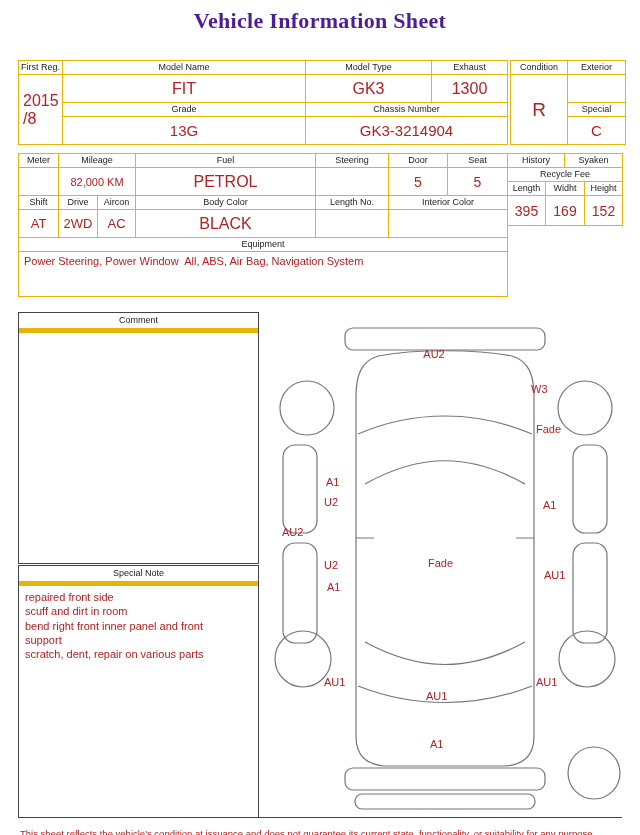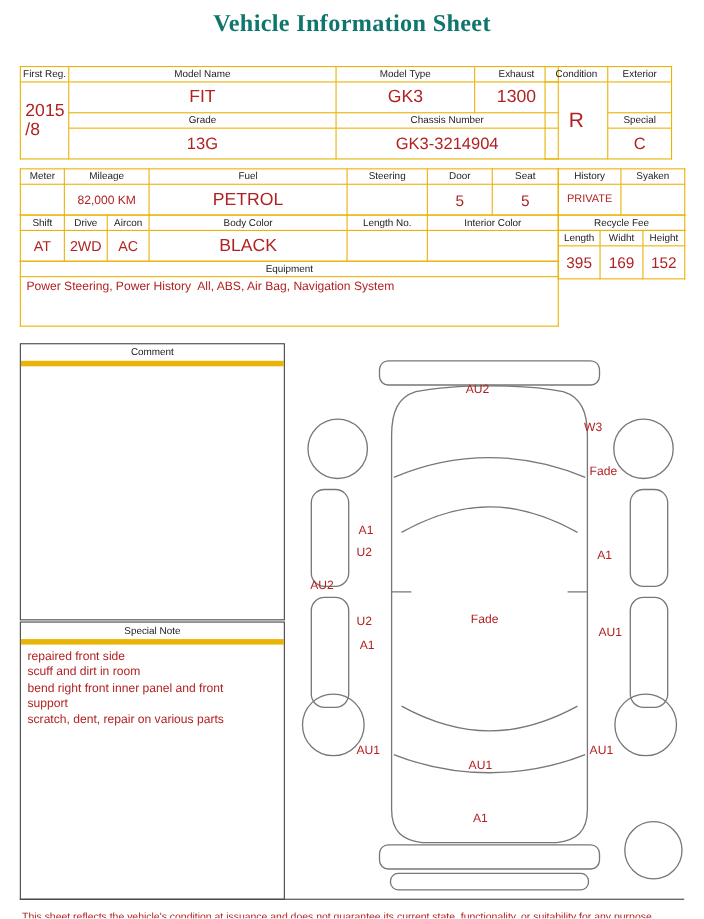--- a/index.html
+++ b/index.html
@@ -1,30 +1,30 @@
 <!DOCTYPE html>
 <html><head>
 <meta charset="utf-8">
 <style>
   html,body{margin:0;padding:0;background:#fff;}
   .page{position:relative;width:640px;height:835px;background:#fff;
         font-family:"Liberation Sans",sans-serif;color:#222;overflow:hidden;}
   .title{position:absolute;top:8px;left:0;width:100%;text-align:center;
-         font-family:"Liberation Serif",serif;font-size:22px;font-weight:600;color:#0f766e;letter-spacing:.3px;}
+         font-family:"Liberation Serif",serif;font-size:22px;font-weight:600;color:#4c1d95;letter-spacing:.3px;}
   table{border-collapse:collapse;table-layout:fixed;}
   td{border:1px solid #eab308;padding:0;vertical-align:middle;text-align:center;overflow:hidden;}
   .lbl{font-size:9px;color:#222;height:13px;line-height:11px;}
   .red{color:#b22222;}
   .v16{font-size:16px;} .v15{font-size:15px;} .v14{font-size:14px;}
   .v13{font-size:13px;} .v11{font-size:11px;} .v10{font-size:10px;} .v19{font-size:19px;}
   .h28{height:28px;margin-left:36px;} .h30{height:30px;} .h43{height:43px;} .h45{height:45px;}
   .firstreg{text-align:left;padding-left:4px;white-space:pre-line;line-height:1.12;}
   .equip{text-align:left;vertical-align:top;padding:3px 5px;font-size:11px;white-space:pre-wrap;}
   .t1L{position:absolute;left:18px;top:60px;}
-  .t1R{position:absolute;left:495px;top:60px;}
+  .t1R{position:absolute;left:510px;top:60px;}
   .t2L{position:absolute;left:18px;top:153px;}
   .t2R{position:absolute;left:507px;top:153px;}
   .stack table + table{margin-top:-1px;}
   .commentBox{position:absolute;left:18px;top:312px;width:241px;height:252px;border:1px solid #444;box-sizing:border-box;}
   .specialBox{position:absolute;left:18px;top:565px;width:241px;height:253px;border:1px solid #444;box-sizing:border-box;}
   .boxHead{height:15px;border-bottom:5px solid #eab308;font-size:9px;text-align:center;line-height:15px;color:#222;}
   .noteText{padding:4px 6px;font-size:11px;color:#b22222;white-space:pre-line;line-height:1.3;text-align:left;}
   .diagram{position:absolute;left:262px;top:312px;width:360px;height:506px;}
   .diagram svg{position:absolute;left:0;top:0;}
   .dlab{position:absolute;font-size:11px;color:#b22222;white-space:nowrap;}
@@ -152,40 +152,36 @@
       </table>
     <table>
       <colgroup>
           <col style="width:489px">
         </colgroup>
       <tbody>
           <tr>
         <td class="lbl">Equipment</td>
       </tr>
       <tr class="h45">
-        <td class="red equip">Power Steering, Power History  All, ABS, Air Bag, Navigation System</td>
+        <td class="red equip">Power Steering, Power Window  All, ABS, Air Bag, Navigation System</td>
       </tr>
     </tbody>
       </table>
   </div>
 
   <div class="t2R stack">
     <table>
       <colgroup>
           <col style="width:57px">
           <col style="width:58px">
         </colgroup>
       <tbody>
           <tr>
         <td class="lbl">History</td>
         <td class="lbl">Syaken</td>
-      </tr>
-      <tr class="h28">
-        <td class="red v10">PRIVATE</td>
-        <td class="red v10"></td>
       </tr>
     </tbody>
       </table>
     <table>
       <colgroup>
           <col style="width:115px">
         </colgroup>
       <tbody>
           <tr>
         <td class="lbl">Recycle Fee</td>

